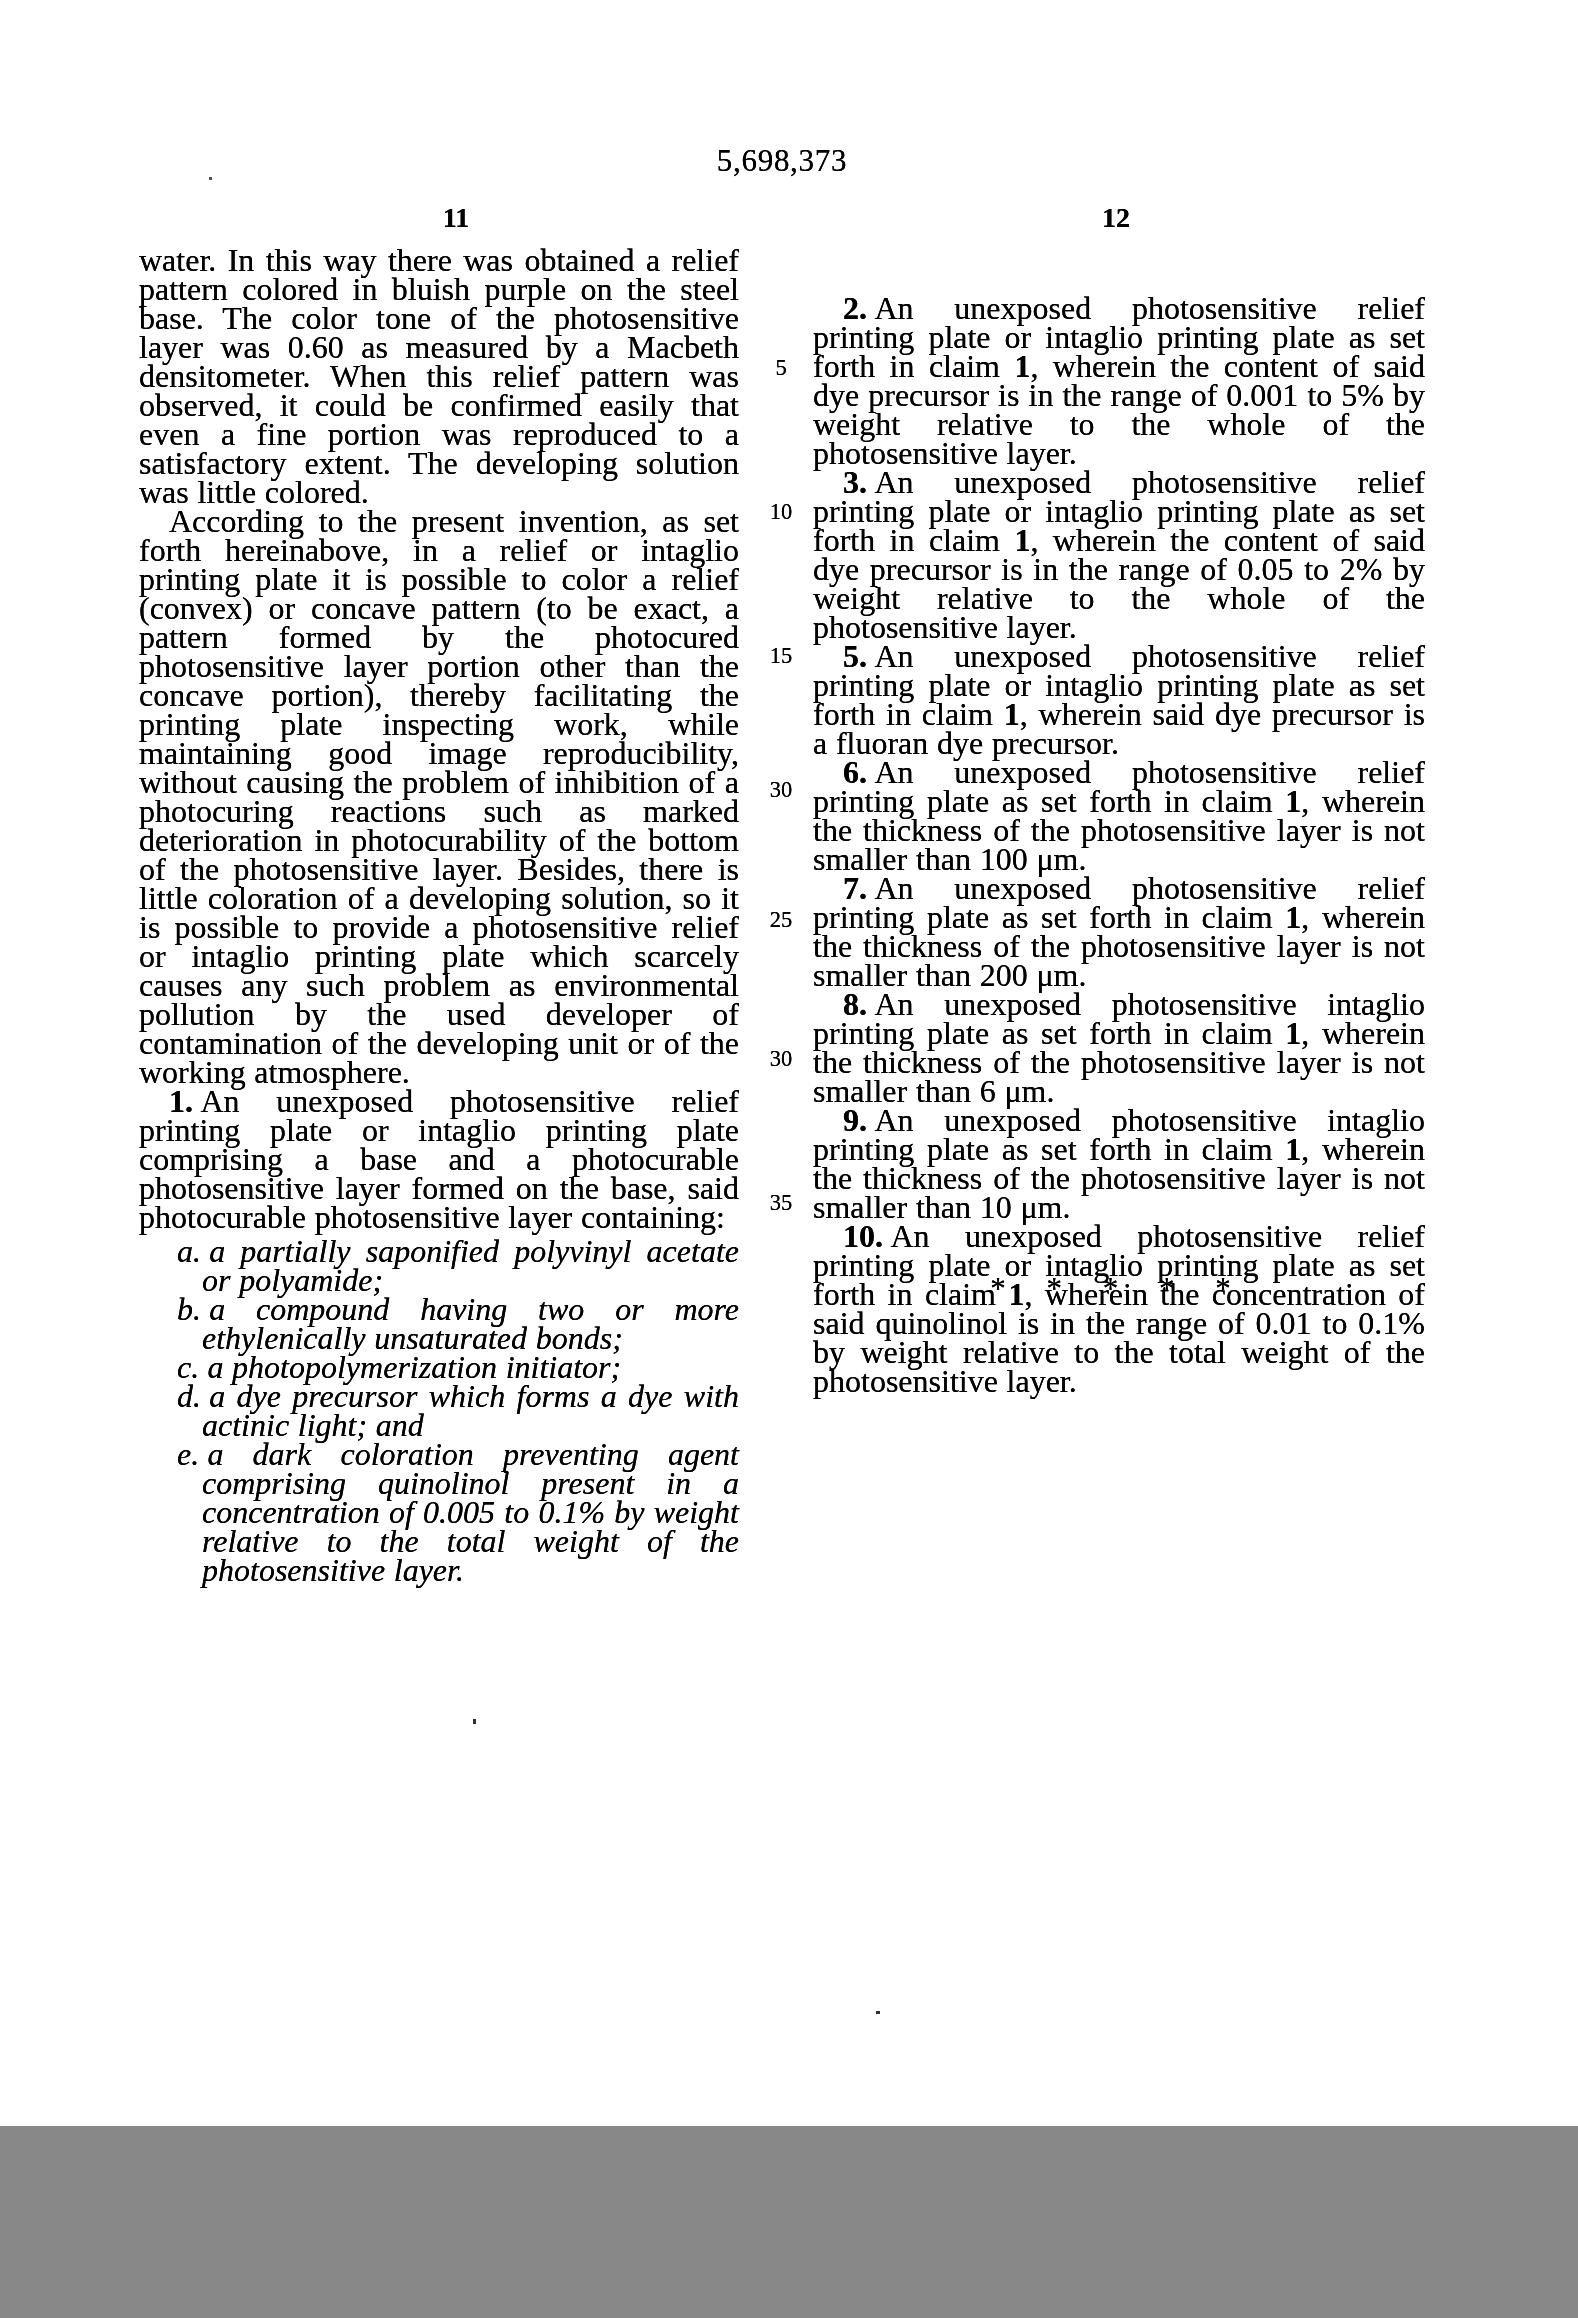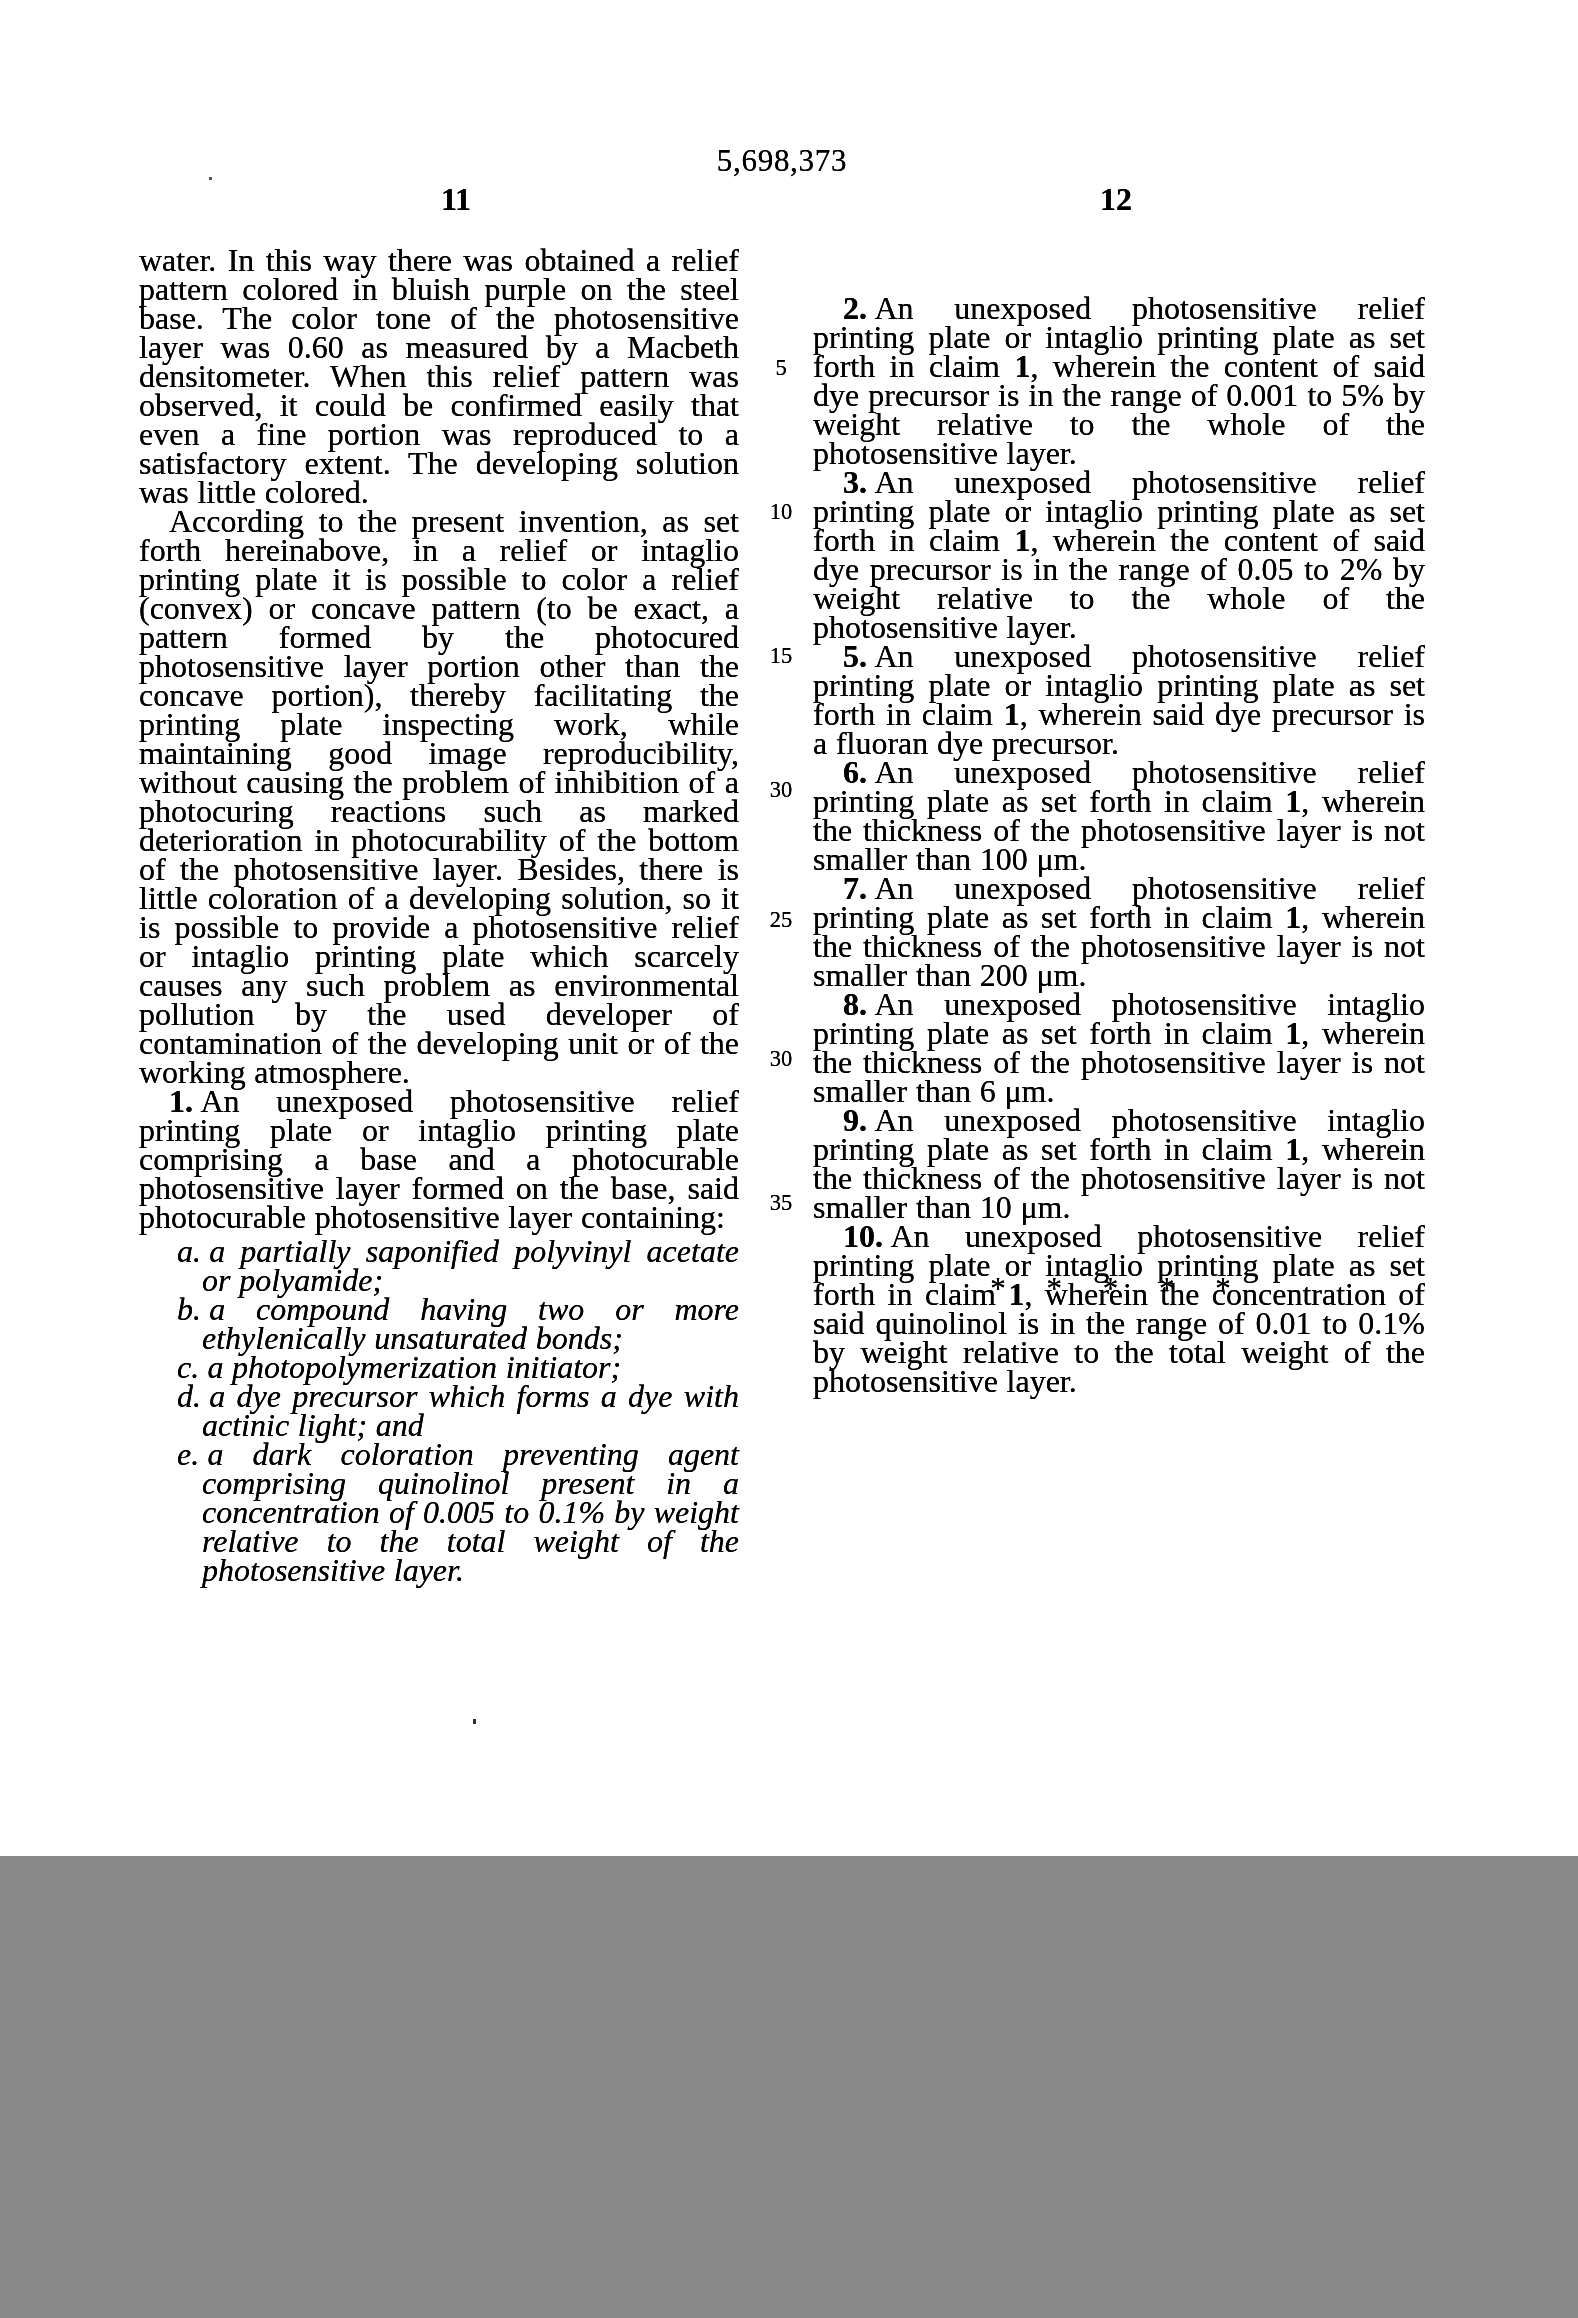--- a/index.html
+++ b/index.html
@@ -1,42 +1,42 @@
 <!DOCTYPE html>
 <html style="font-size:11px"><head>
 <meta charset="utf-8">
 <style>
   html,body{margin:0;padding:0;background:#888;}
   .page{
     position:relative;
     width:1578px;
-    height:1856px;
+    height:2126px;
     background:#ffffff;
     font-family:"Liberation Serif","DejaVu Serif",serif;
     color:#000;
     overflow:hidden;
   }
   .txt{
     text-shadow:0 0 0.4px #000;
   }
   .patent-number{
     position:absolute;
     top:144px;
     left:782px;
     transform:translateX(-50%);
     font-size:31px;
     line-height:34px;
     letter-spacing:0.7px;
     white-space:nowrap;
   }
   .col-header{
     position:absolute;
-    top:182px;
+    top:201px;
     transform:translateX(-50%);
-    font-size:32px;
+    font-size:28px;
     line-height:34px;
     font-weight:bold;
   }
   .col-header.left{ left:456px; }
   .col-header.right{ left:1116px; }
 
   .column{
     position:absolute;
     top:246px;
     font-size:32px;

